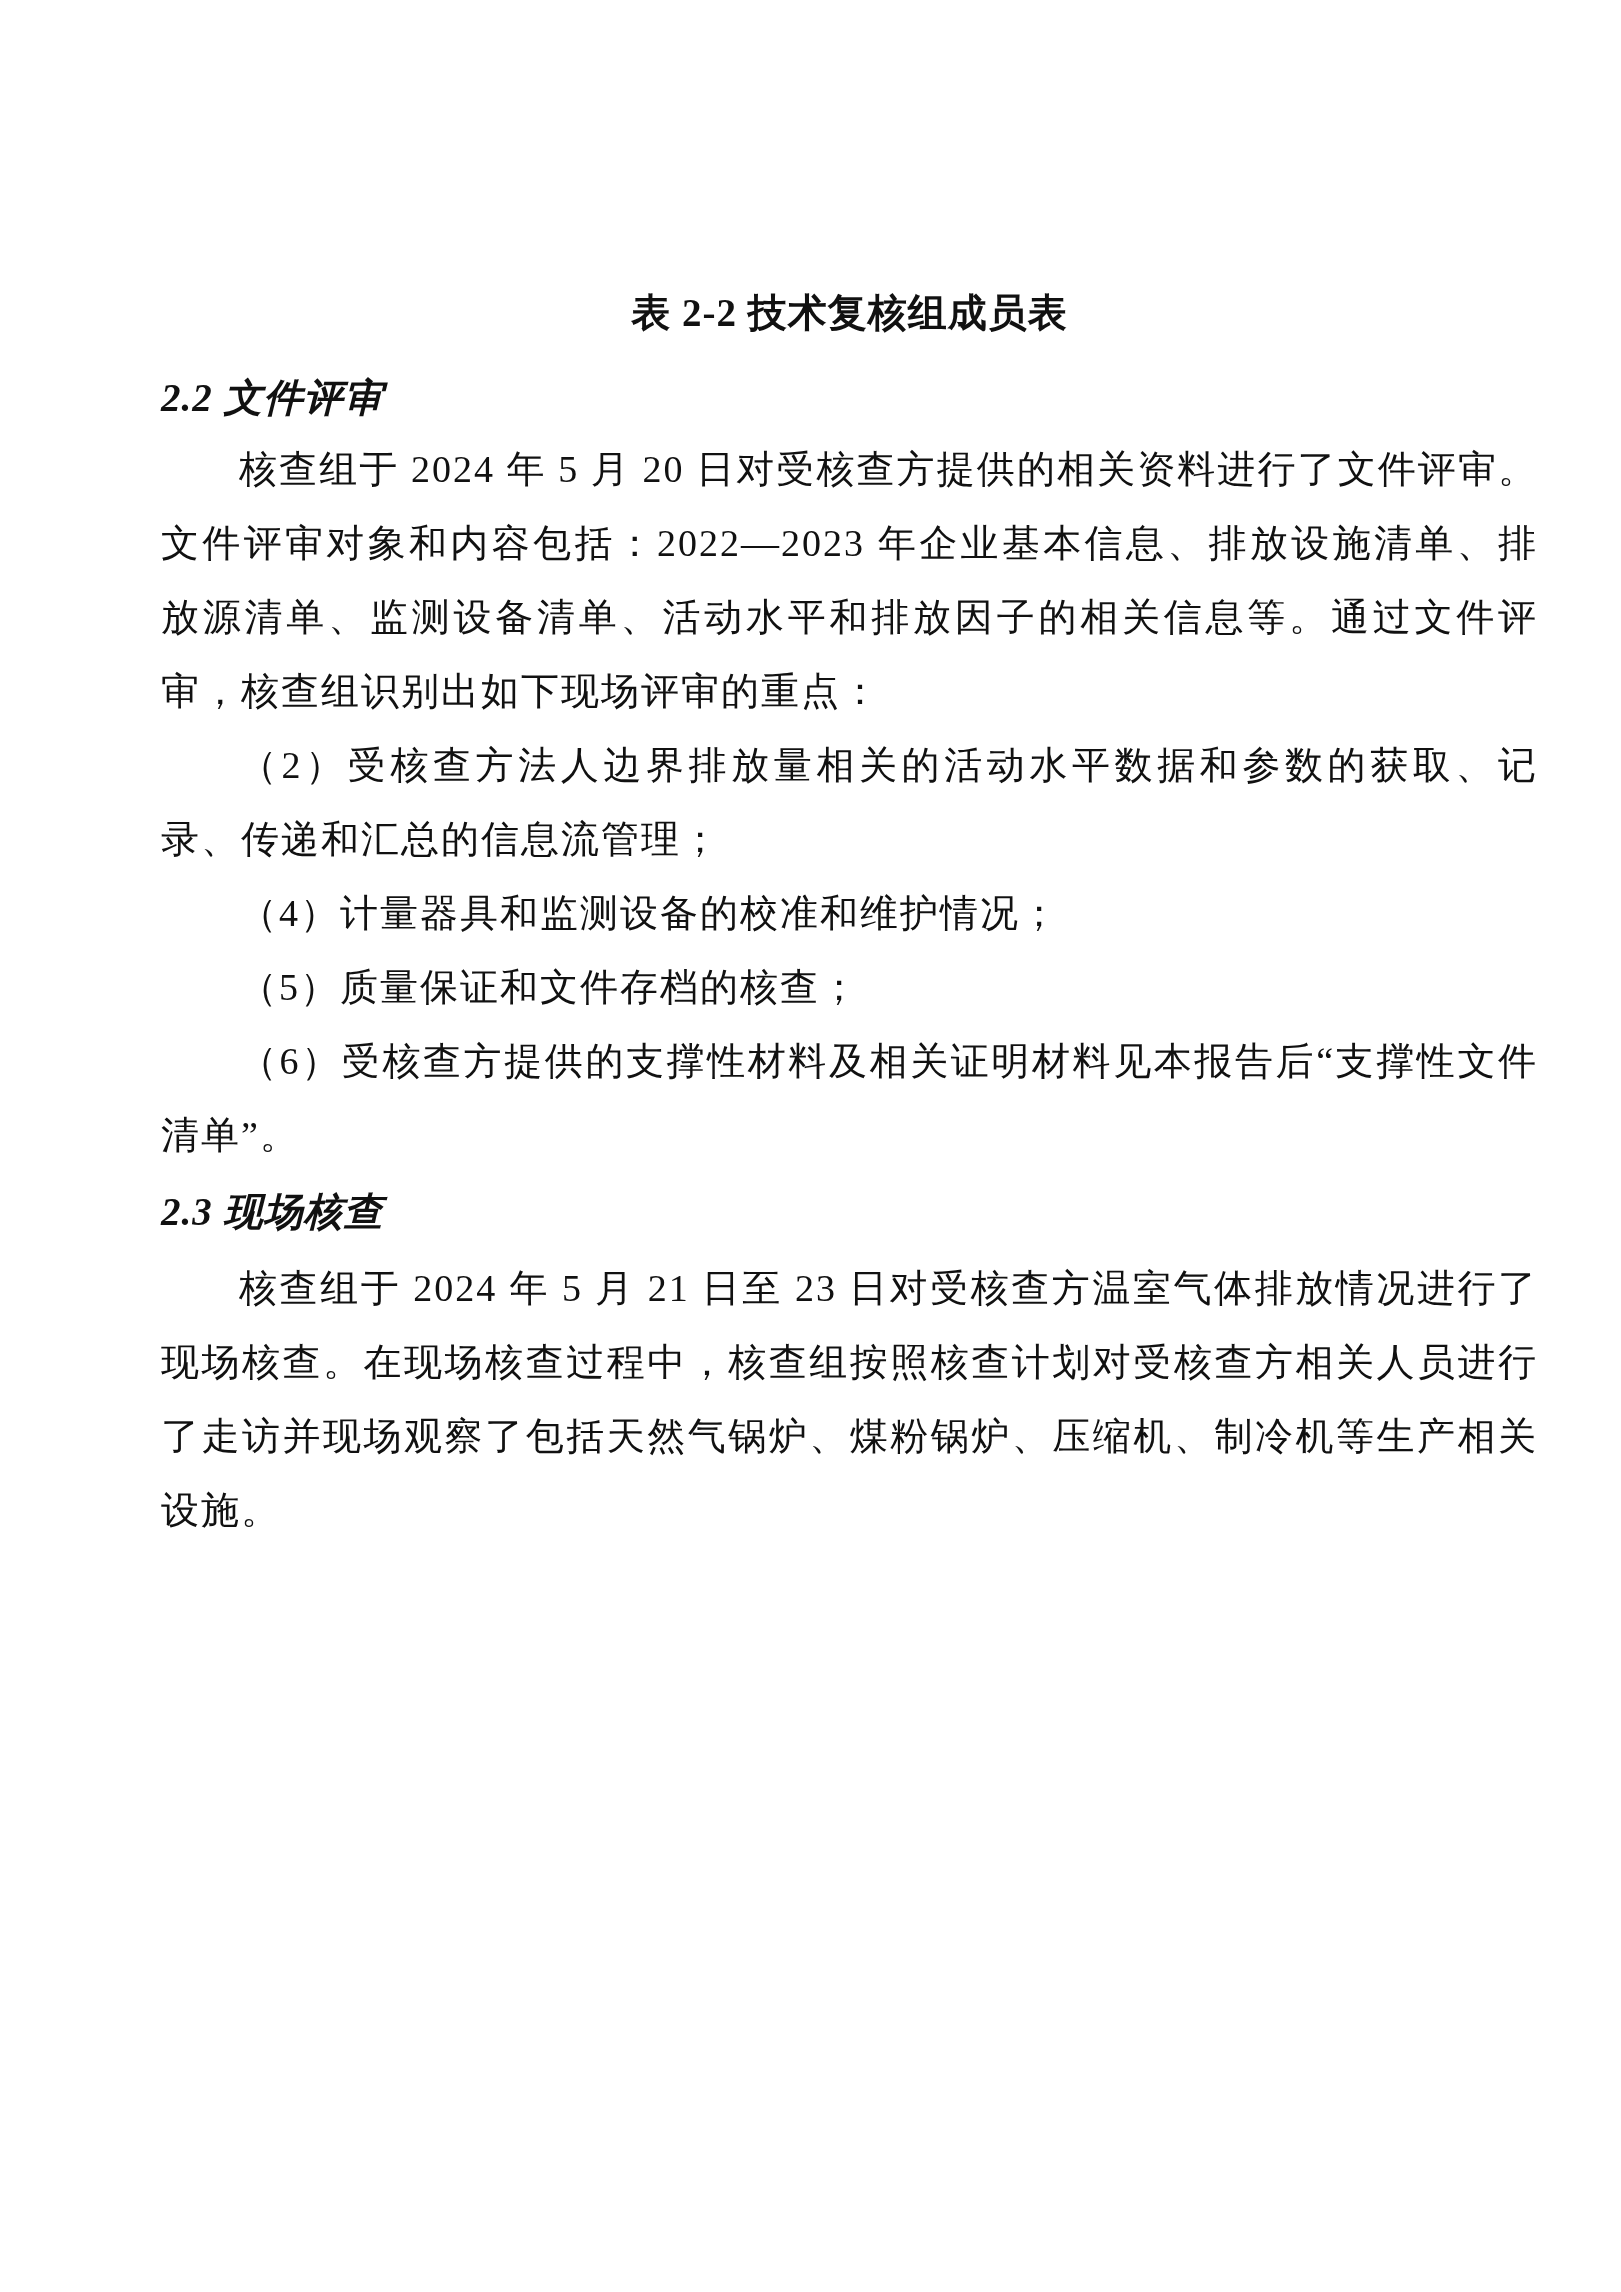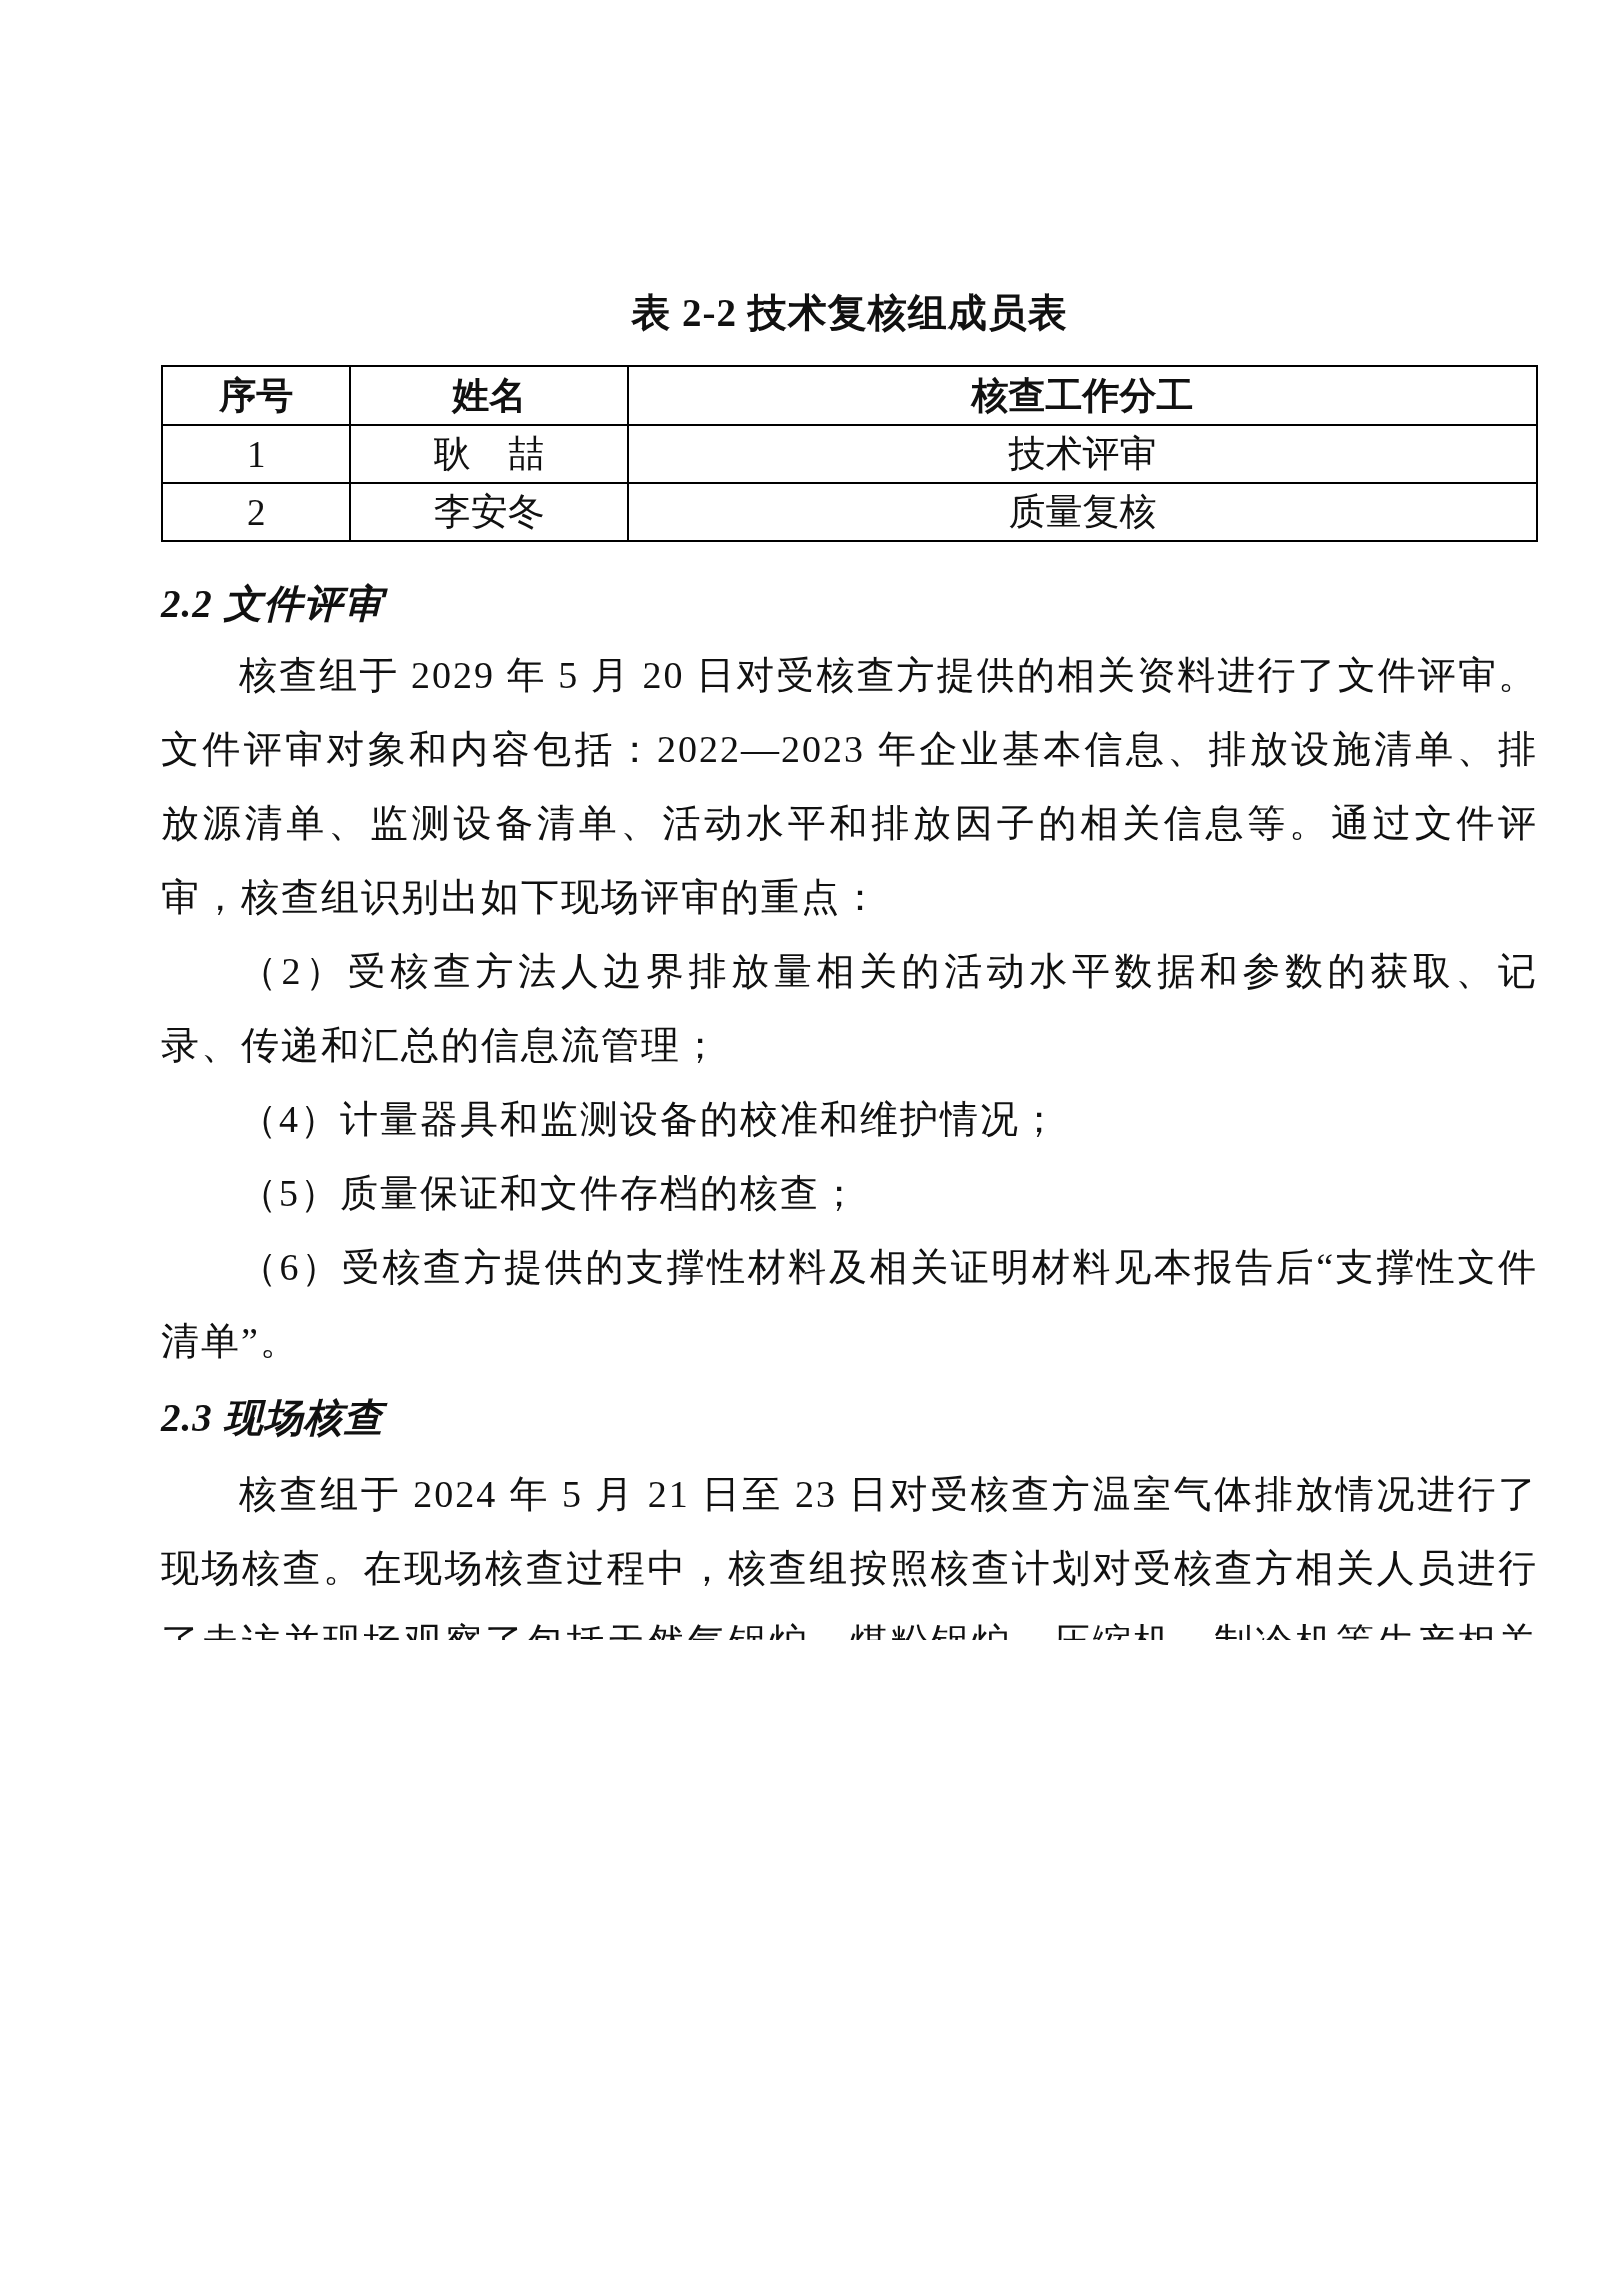--- a/index.html
+++ b/index.html
@@ -85,50 +85,24 @@
     color: #111;
   }
 </style>
 </head>
 <body>
 
 <div class="page">
 
   <h1 class="table-title">表 2-2 技术复核组成员表</h1>
 
-  <table class="members">
-    <colgroup>
-      <col class="c-no">
-      <col class="c-name">
-      <col class="c-duty">
-    </colgroup>
-    <thead>
-      <tr>
-        <th>序号</th>
-        <th>姓名</th>
-        <th>核查工作分工</th>
-      </tr>
-    </thead>
-    <tbody>
-      <tr>
-        <td>1</td>
-        <td>耿　喆</td>
-        <td>技术评审</td>
-      </tr>
-      <tr>
-        <td>2</td>
-        <td>李安冬</td>
-        <td>质量复核</td>
-      </tr>
-    </tbody>
-  </table>
 
   <h2 class="sec-heading">2.2 文件评审</h2>
 
-  <p class="body-par">核查组于 2029 年 5 月 20 日对受核查方提供的相关资料进行了文件评审。文件评审对象和内容包括：2022—2023 年企业基本信息、排放设施清单、排放源清单、监测设备清单、活动水平和排放因子的相关信息等。通过文件评审，核查组识别出如下现场评审的重点：</p>
+  <p class="body-par">核查组于 2024 年 5 月 20 日对受核查方提供的相关资料进行了文件评审。文件评审对象和内容包括：2022—2023 年企业基本信息、排放设施清单、排放源清单、监测设备清单、活动水平和排放因子的相关信息等。通过文件评审，核查组识别出如下现场评审的重点：</p>
 
   <p class="list-par">（2）受核查方法人边界排放量相关的活动水平数据和参数的获取、记录、传递和汇总的信息流管理；</p>
   <p class="list-par">（4）计量器具和监测设备的校准和维护情况；</p>
   <p class="list-par">（5）质量保证和文件存档的核查；</p>
   <p class="list-par">（6）受核查方提供的支撑性材料及相关证明材料见本报告后“支撑性文件清单”。</p>
 
   <h2 class="sec-heading second">2.3 现场核查</h2>
 
   <p class="body-par sec23">核查组于 2024 年 5 月 21 日至 23 日对受核查方温室气体排放情况进行了现场核查。在现场核查过程中，核查组按照核查计划对受核查方相关人员进行了走访并现场观察了包括天然气锅炉、煤粉锅炉、压缩机、制冷机等生产相关设施。</p>
 

